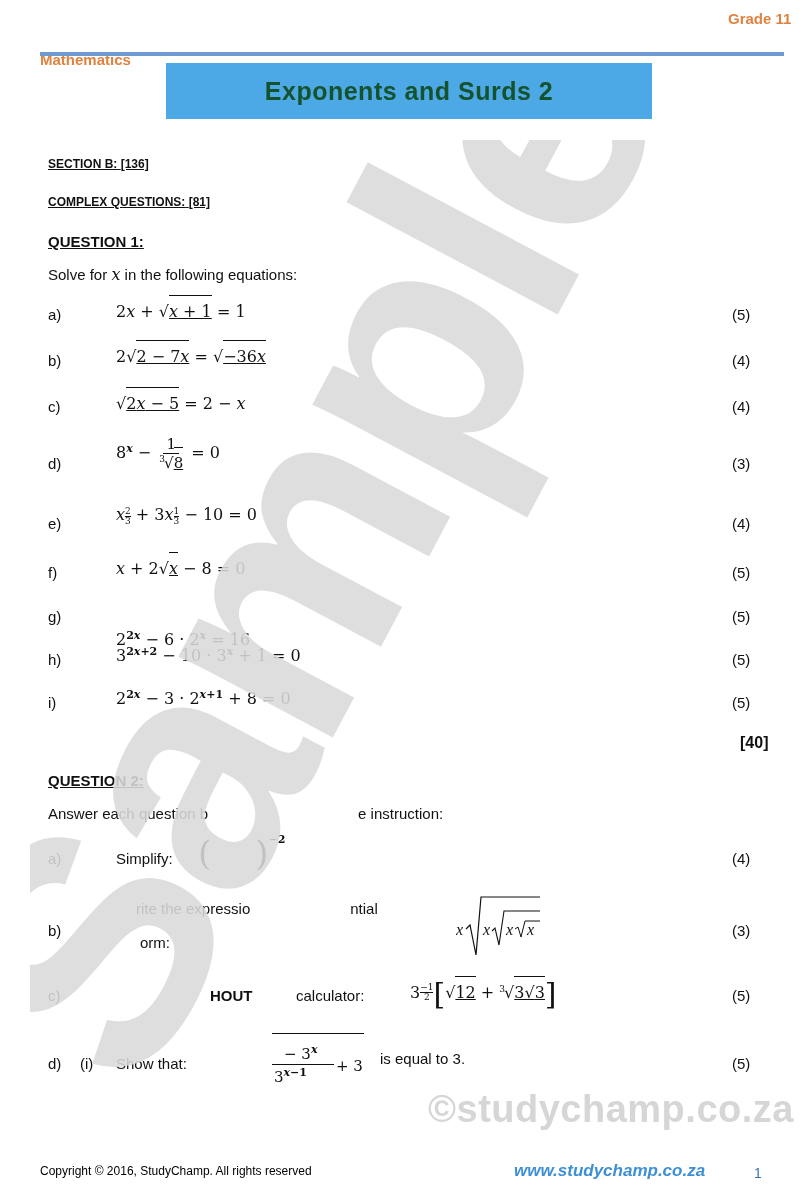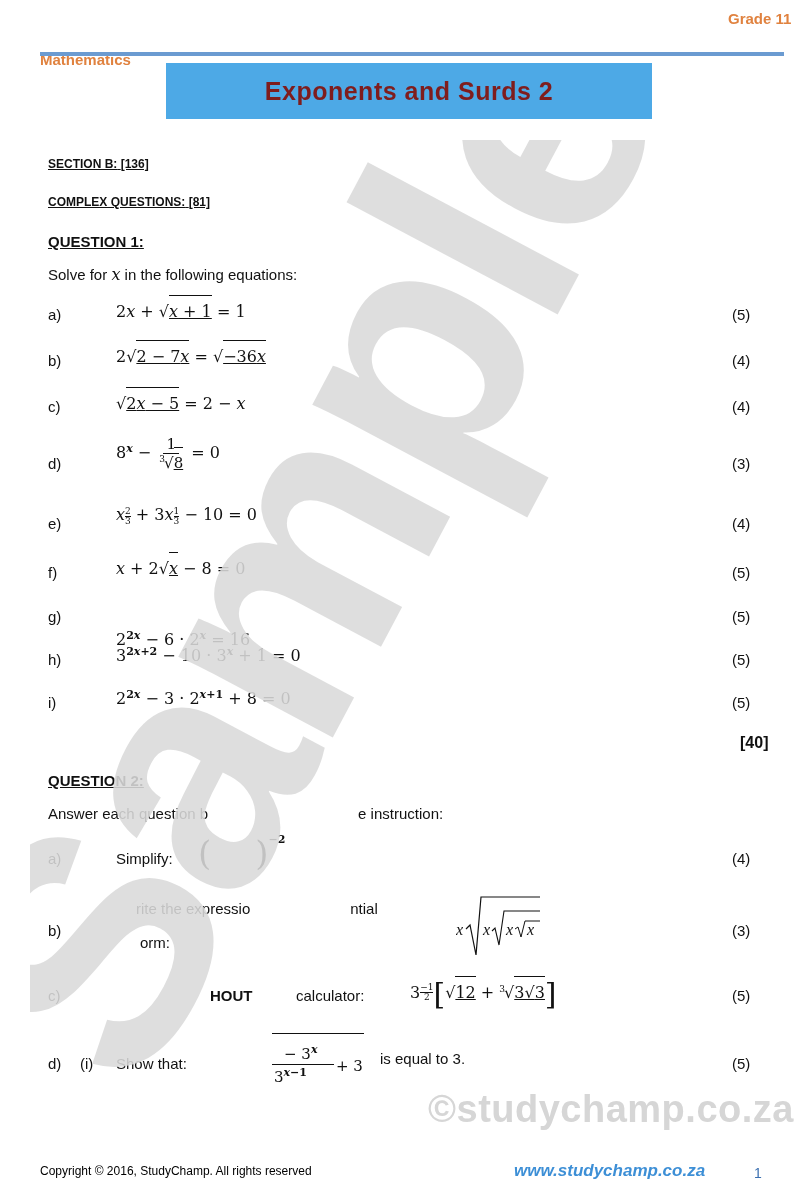--- a/index.html
+++ b/index.html
@@ -2,21 +2,21 @@
 <html><head>
   <meta charset="utf-8">
   <style>
     html, body { margin: 0; padding: 0; background: #ffffff; }
     body { width: 812px; height: 1190px; position: relative; overflow: hidden;
            font-family: "Liberation Sans", "DejaVu Sans", sans-serif; color: #111; }
     .abs { position: absolute; }
     .hdr { top: 10px; font-size: 15px; font-weight: bold; color: #e0823f; }
     .rule { left: 40px; top: 52px; width: 744px; height: 4px; background: #6b9bd1; }
     .titlebox { left: 166px; top: 63px; width: 486px; height: 56px; background: #4da9e6;
-                color: #7f1d1d; font-size: 25px; font-weight: bold; display: flex; align-items: center;
+                color: #14532d; font-size: 25px; font-weight: bold; display: flex; align-items: center;
                 justify-content: center; letter-spacing: 0.5px; }
     .h1 { font-size: 12px; font-weight: bold; text-decoration: underline; }
     .h1 .u { text-decoration: underline; }
     .h2 { font-size: 15px; font-weight: bold; text-decoration: underline; }
     .para { font-size: 15px; }
     .lbl { left: 48px; font-size: 15px; }
     .sub { left: 80px; font-size: 15px; }
     .math { font-family: "DejaVu Serif", "Liberation Serif", serif; font-size: 16px; white-space: nowrap; }
     .marks { left: 732px; font-size: 15px; }
     .total { left: 740px; font-size: 16px; font-weight: bold; }

